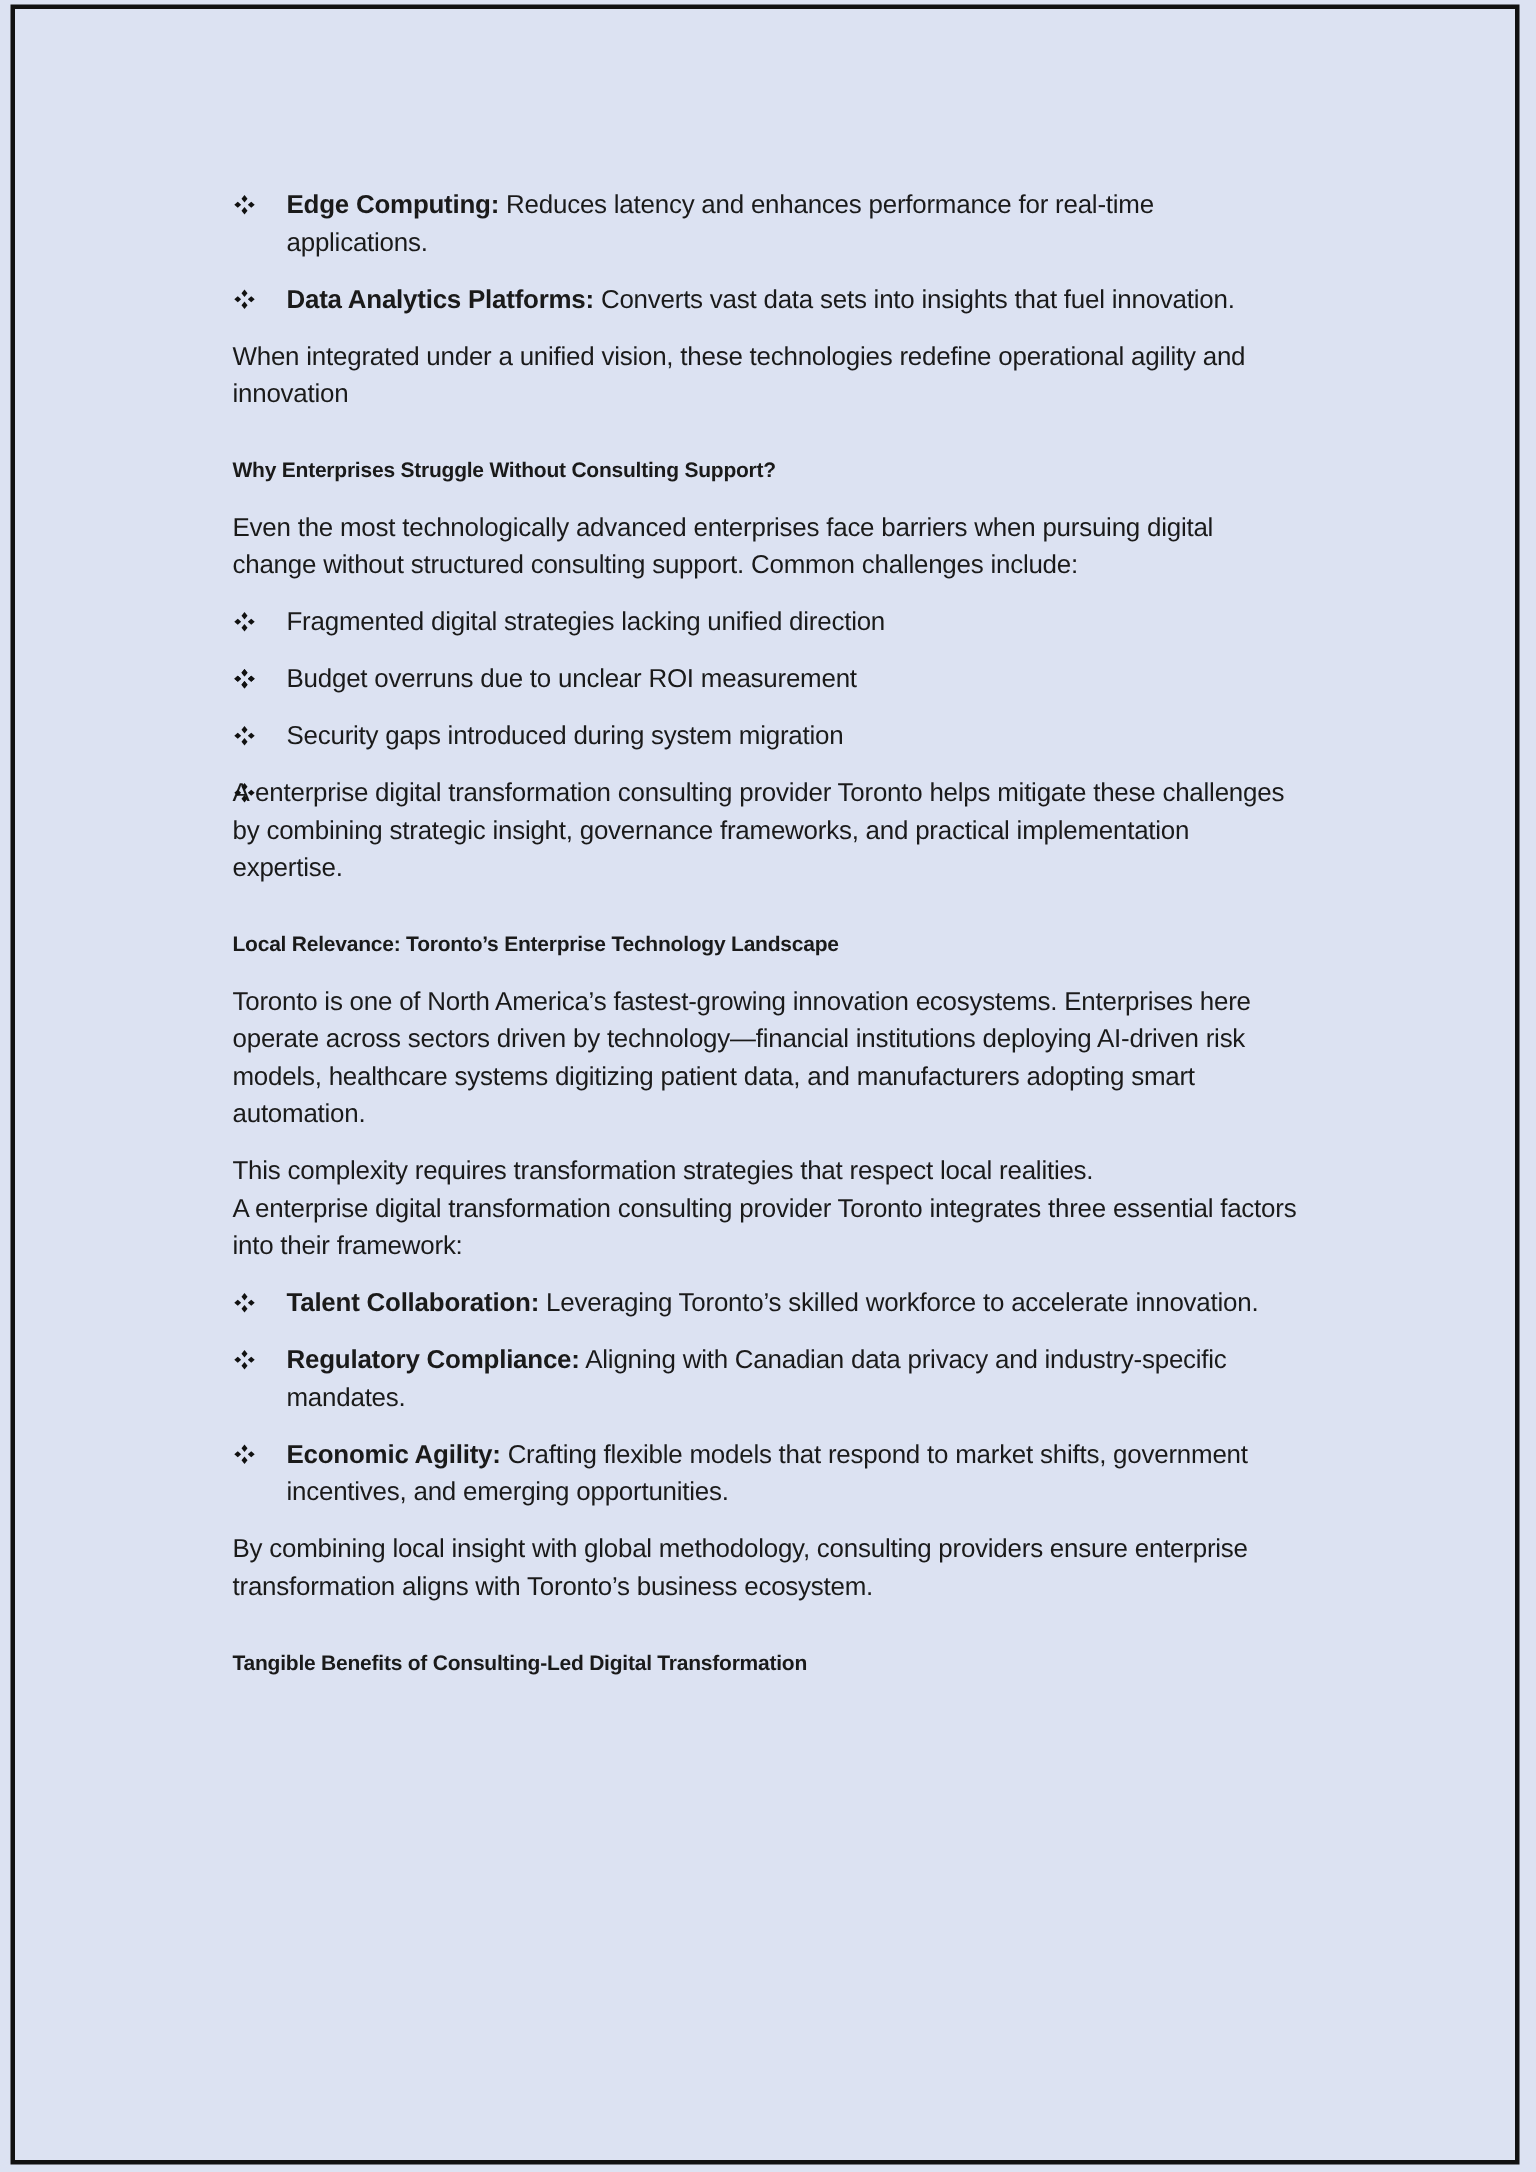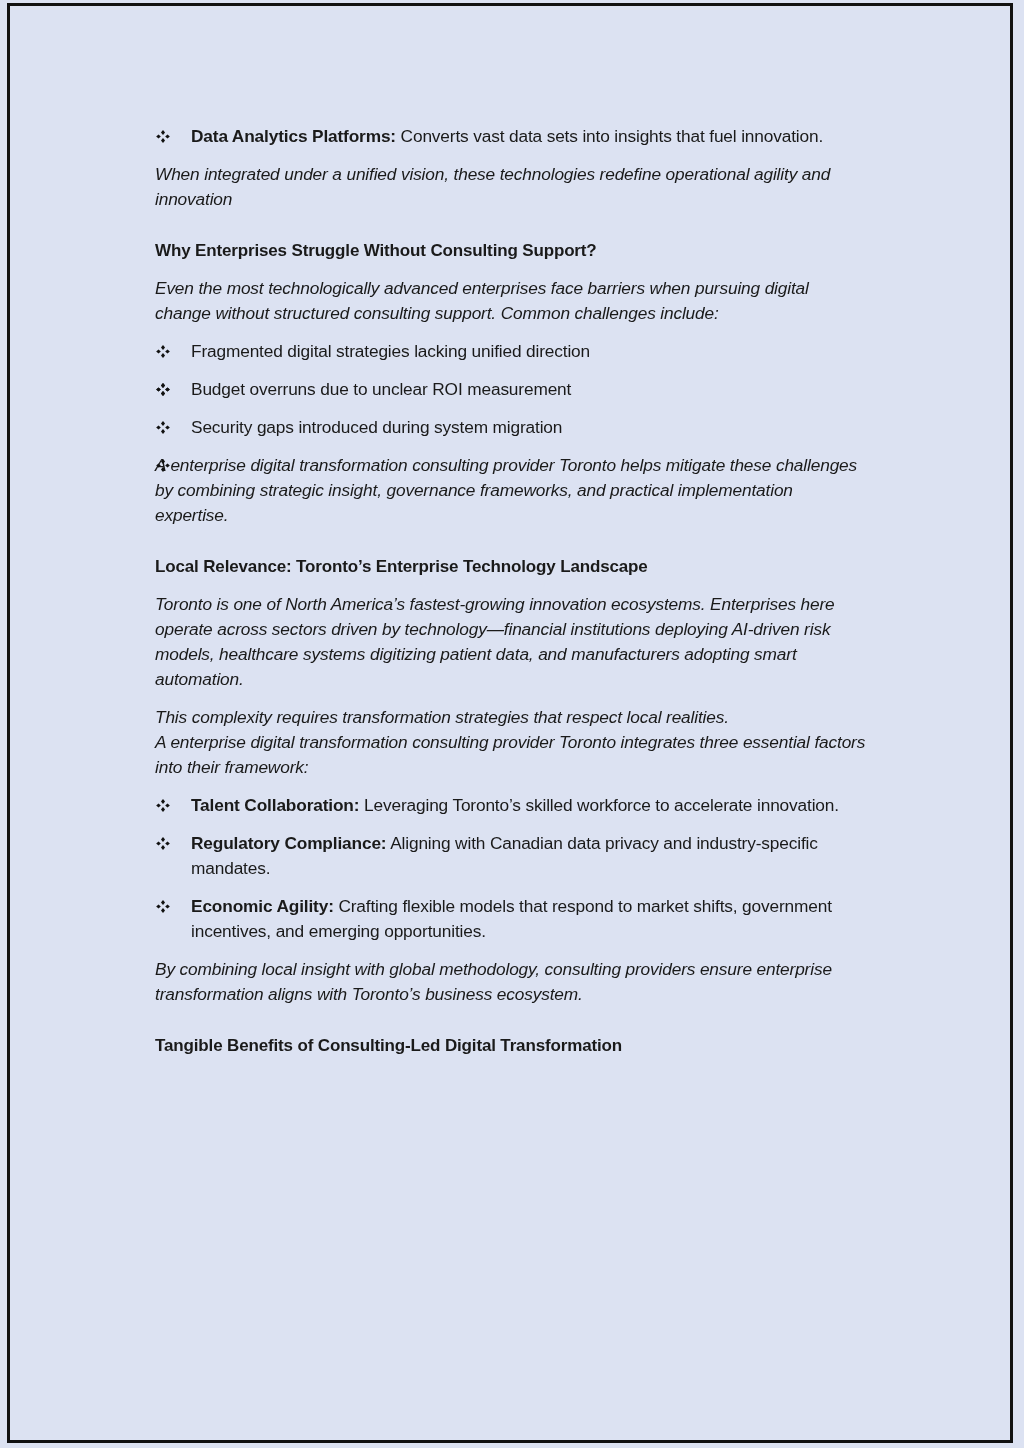--- a/index.html
+++ b/index.html
@@ -42,37 +42,47 @@
     .bullet .glyph {
       position: absolute;
       left: 0;
       top: 0;
       width: 16px;
       height: 25px;
     }
     .bullet b { font-weight: bold; }
     p.para {
       margin: 3px 0 13px 0;
-      font-style: italic;
     }
     h3.heading {
-      font-size: 17px;
+      font-size: 14px;
       font-weight: bold;
       margin: 0 0 13px 0;
       line-height: 25px;
     }
     .gap { height: 13px; }
   </style>
 </head>
 <body>
 
 <div class="page-frame"></div>
 
 <div class="content">
 
+  <div class="bullet">
+    <svg class="glyph" viewBox="0 0 16 25">
+        <g fill="#111">
+          <path d="M8 6 L10 8.5 L8 11 L6 8.5Z"></path>
+          <path d="M3.5 10.5 L5.8 12.5 L3.5 14.5 L1.2 12.5Z"></path>
+          <path d="M12.5 10.5 L14.8 12.5 L12.5 14.5 L10.2 12.5Z"></path>
+          <path d="M8 14 L10 16.5 L8 19 L6 16.5Z"></path>
+        </g>
+      </svg>
+    <span><b>Edge Computing:</b><span> Reduces latency and enhances performance for real-time applications.</span></span>
+  </div>
   <div class="bullet">
     <svg class="glyph" viewBox="0 0 16 25">
         <g fill="#111">
           <path d="M8 6 L10 8.5 L8 11 L6 8.5Z"></path>
           <path d="M3.5 10.5 L5.8 12.5 L3.5 14.5 L1.2 12.5Z"></path>
           <path d="M12.5 10.5 L14.8 12.5 L12.5 14.5 L10.2 12.5Z"></path>
           <path d="M8 14 L10 16.5 L8 19 L6 16.5Z"></path>
         </g>
       </svg>
     <span><b>Data Analytics Platforms:</b><span> Converts vast data sets into insights that fuel innovation.</span></span>

